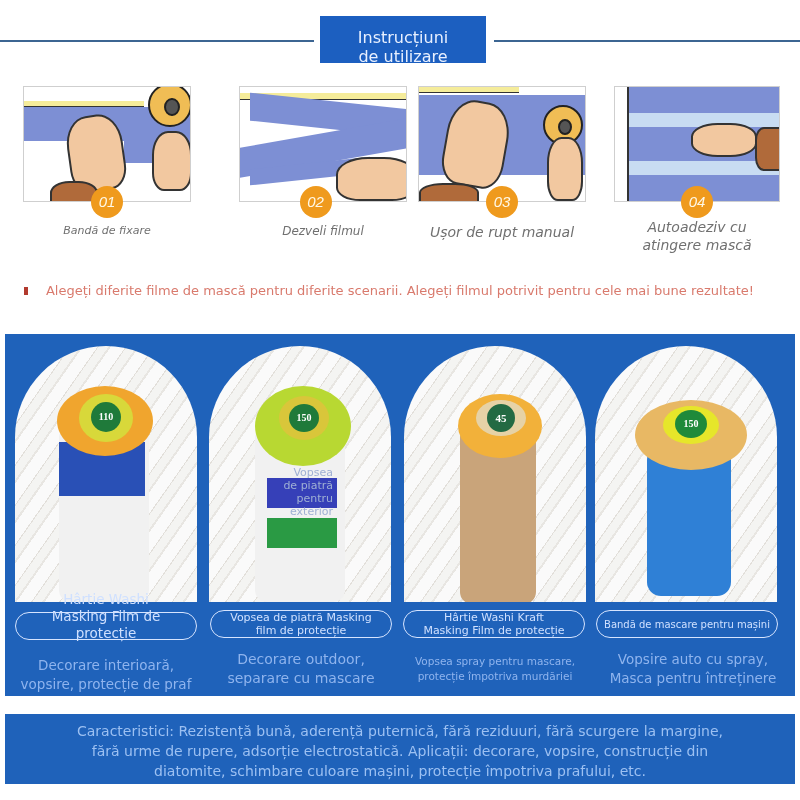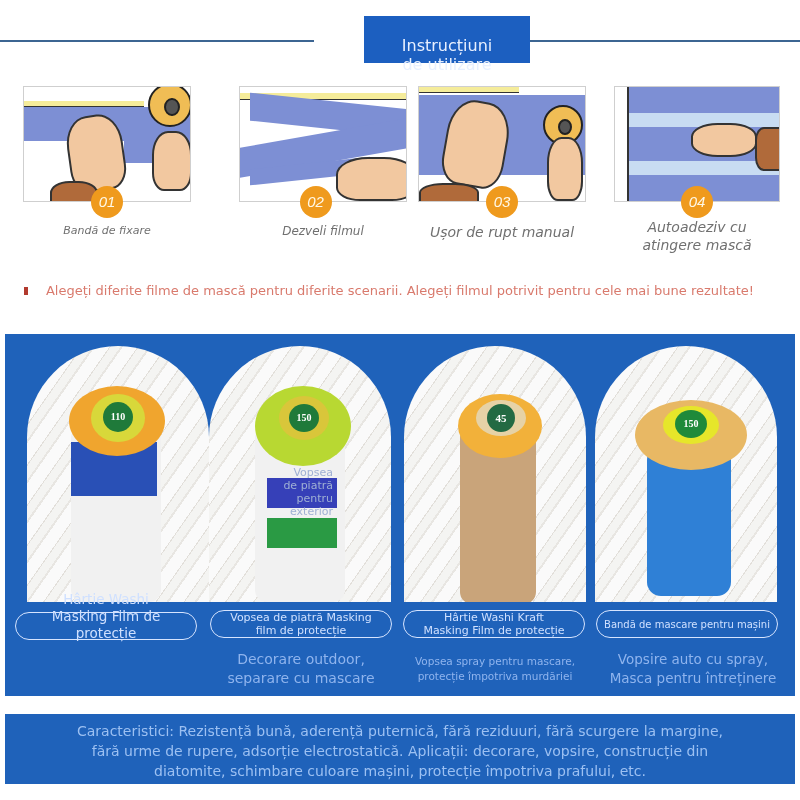--- a/index.html
+++ b/index.html
@@ -4,21 +4,21 @@
 <style>
   * { box-sizing: border-box; margin: 0; padding: 0; }
   html, body { width: 800px; height: 800px; background: #ffffff; overflow: hidden; }
   body { position: relative; font-family: "DejaVu Sans", "Liberation Sans", sans-serif; }
 
   
   .hdr-line { position: absolute; top: 40px; height: 2px; background: #3c6592; }
   .hdr-line.left { left: 0; width: 314px; }
   .hdr-line.right { left: 494px; width: 306px; }
   .hdr-box { position: absolute; left: 320px; top: 16px; width: 166px; height: 47px; background: #1c5fc0;
-    color: #e8f0ff; text-align: center; font-size: 16px; line-height: 19px; padding-top: 20px; margin-left: 44px; }
+    color: #e8f0ff; text-align: center; font-size: 16px; line-height: 19px; padding-top: 12px; }
   .hdr-box span { display: block; }
 
   
   .step { position: absolute; top: 86px; text-align: center; font-style: italic; }
   .step .pic { position: relative; width: 168px; height: 116px; border: 1px solid #cfcfcf; overflow: hidden; background: #fff; }
   .pic .wall { position: absolute; background: #7d8fd4; }
   .pic .tape { position: absolute; background: #f5ec9a; border-bottom: 1px solid #333; }
   .pic .roll { position: absolute; border-radius: 50%; background: #f0bd55; border: 2px solid #222; }
   .pic .roll:after { content: ""; position: absolute; left: 35%; top: 32%; width: 30%; height: 36%; border-radius: 50%; background: #555; border: 2px solid #222; }
   .pic .hand { position: absolute; background: #f2c8a0; border: 2px solid #333; border-radius: 40% 40% 30% 30%; }
@@ -111,21 +111,21 @@
     <div>Autoadeziv cu</div>
     <div>atingere mască</div>
   </div>
 </div>
 
 <div class="banner-mark"></div>
 <div class="banner">Alegeți diferite filme de mască pentru diferite scenarii. Alegeți filmul potrivit pentru cele mai bune rezultate!</div>
 
 <div class="panel">
 
-  <div class="card" style="left:22px;padding-left:48px;">
+  <div class="card" style="left:10px;padding-left:48px;">
     <div class="roll-body" style="left:44px;top:80px;width:90px;height:176px;background:#f1f1f1;"></div>
     <div class="roll-body" style="left:44px;top:96px;width:86px;height:54px;background:#2950b6;border-radius:0;"></div>
     <div class="roll-top" style="left:42px;top:40px;width:96px;height:70px;background:#f0a52e;"></div>
     <div class="roll-top" style="left:64px;top:48px;width:54px;height:48px;background:#d8d83a;"></div>
     <div class="roll-label" style="left:76px;top:56px;width:30px;height:30px;background:#1f7a3a;font-size:10px;line-height:30px;">110</div>
   </div>
 
   <div class="card" style="left:204px;">
     <div class="roll-body" style="left:46px;top:80px;width:90px;height:176px;background:#f1f1f1;"></div>
     <div class="roll-body" style="left:58px;top:132px;width:70px;height:30px;background:#3640b8;border-radius:0;"></div>
@@ -171,20 +171,24 @@
   <div class="pill" style="left:398px;width:182px;">
     <div>
       <div>Hârtie Washi Kraft</div>
       <div>Masking Film de protecție</div>
     </div>
   </div>
   <div class="pill" style="left:591px;width:182px;font-size:10px;">
     <div>Bandă de mascare pentru mașini</div>
   </div>
 
+  <div class="desc" style="left:0;top:322px;width:202px;font-size:13.5px;line-height:19px;">
+    <div>Decorare interioară,</div>
+    <div>vopsire, protecție de praf</div>
+  </div>
   <div class="desc" style="left:196px;top:316px;width:200px;font-size:14px;line-height:19px;">
     <div>Decorare outdoor,</div>
     <div>separare cu mascare</div>
   </div>
   <div class="desc" style="left:392px;top:320px;width:196px;font-size:10.5px;line-height:15px;">
     <div>Vopsea spray pentru mascare,</div>
     <div>protecție împotriva murdăriei</div>
   </div>
   <div class="desc" style="left:588px;top:316px;width:200px;font-size:13.5px;line-height:19px;">
     <div>Vopsire auto cu spray,</div>

